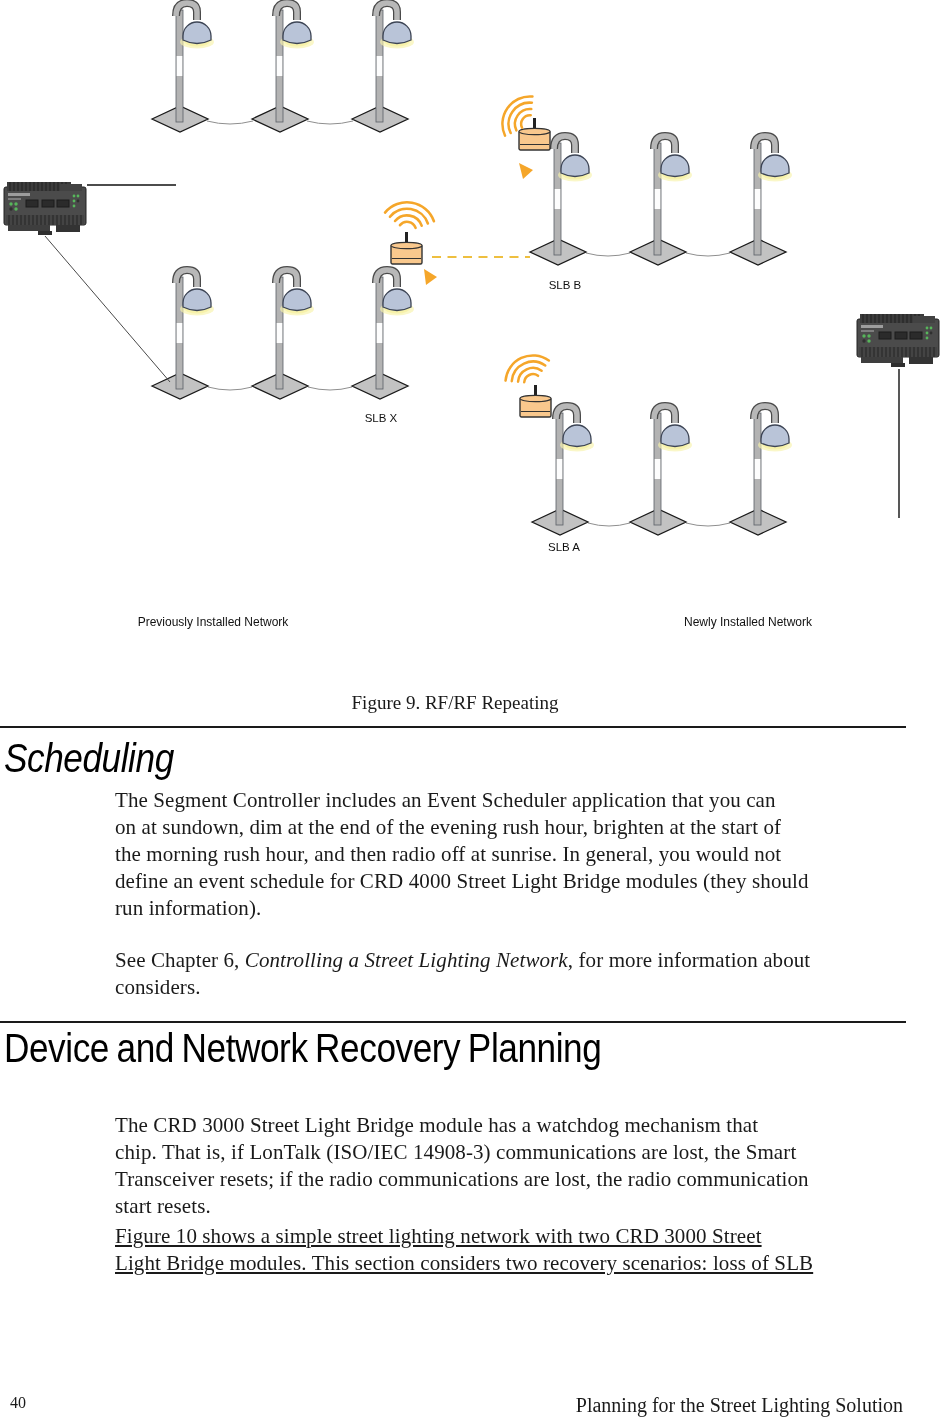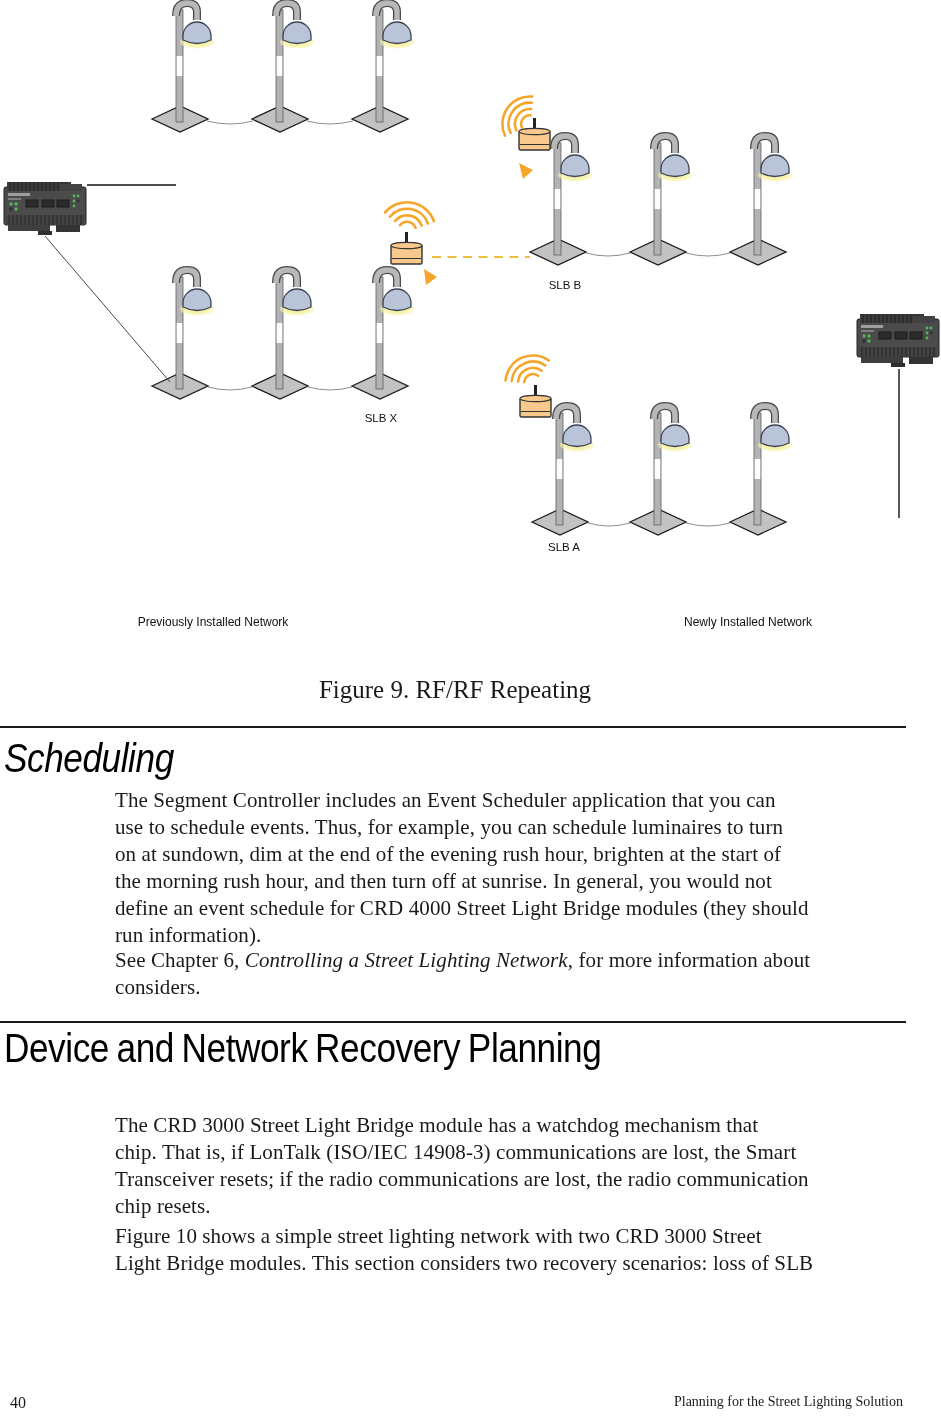--- a/index.html
+++ b/index.html
@@ -21,40 +21,40 @@
 
   .fig-label{font-family:"Liberation Sans", sans-serif;font-size:11.5px;fill:#111;}
   .net-label{font-family:"Liberation Sans", sans-serif;font-size:12px;fill:#111;}
   .wave{fill:none;stroke:var(--accent-orange);stroke-width:2;stroke-linecap:round;}
   .dashline{fill:none;stroke:var(--dash-yellow);stroke-width:2.2;stroke-dasharray:9 6.5;}
   .arrow{fill:var(--accent-orange);stroke:none;}
   .wire{fill:none;stroke:#8f8f8f;stroke-width:1;}
   .blackline{stroke:#111;stroke-width:1.4;fill:none;}
   .thinline{stroke:#4a4a4a;stroke-width:1;fill:none;}
 
-  .caption{position:absolute;left:0;top:676px;width:910px;text-align:center;
-           font-size:25px;}
+  .caption{position:absolute;left:0;top:692px;width:910px;text-align:center;
+           font-size:19px;}
   .rule{position:absolute;left:0;width:906px;height:1.6px;background:#1a1a1a;}
   .rule1{top:726px;}
   .rule2{top:1021px;}
   .h-sec{position:absolute;left:4px;font-family:"Liberation Sans", sans-serif;
          font-size:40px;letter-spacing:-0.5px;word-spacing:-2px;white-space:nowrap;
          transform:scaleX(0.88);transform-origin:left top;color:#000;}
   .h-italic{font-style:italic;}
   .h1pos{top:736px;}
   .h2pos{top:1026px;}
   .para{position:absolute;left:115px;width:800px;font-size:21px;line-height:27px;
         letter-spacing:0.1px;}
   .p1pos{top:787px;}
   .p2pos{top:947px;}
   .p3pos{top:1080px;margin-top:32px;}
-  .p4pos{top:1223px;}
+  .p4pos{top:1223px;text-decoration:underline;}
   .bodyline{height:27px;white-space:pre;}
   .footer-page{position:absolute;left:10px;top:1394px;font-size:16px;}
-  .footer-title{position:absolute;left:0;top:1394px;width:903px;text-align:right;font-size:14px;}
+  .footer-title{position:absolute;left:0;top:1394px;width:903px;text-align:right;font-size:20px;}
 </style>
 </head>
 <body>
 
 <div class="page">
 
   <svg class="figure-svg" viewBox="0 0 941 640" xmlns="http://www.w3.org/2000/svg">
     <defs>
       <g id="streetlight">
         <polygon points="0,119 28,106 56,119 28,132" fill="var(--base-gray)" stroke="#1a1a1a" stroke-width="1.3"></polygon>
@@ -173,40 +173,39 @@
     <text class="net-label" x="748" y="626" text-anchor="middle">Newly Installed Network</text>
   </svg>
 
   <div class="caption">Figure 9. RF/RF Repeating</div>
 
   <div class="rule rule1"></div>
   <div class="h-sec h-italic h1pos">Scheduling</div>
 
   <div class="para p1pos">
     <div class="bodyline">The Segment Controller includes an Event Scheduler application that you can</div>
-    <div class="bodyline">use to schedule events. Thus, for example, you can schedule luminaires to turn</div>
     <div class="bodyline">on at sundown, dim at the end of the evening rush hour, brighten at the start of</div>
-    <div class="bodyline">the morning rush hour, and then turn off at sunrise. In general, you would not</div>
+    <div class="bodyline">the morning rush hour, and then radio off at sunrise. In general, you would not</div>
     <div class="bodyline">define an event schedule for CRD 4000 Street Light Bridge modules (they should</div>
     <div class="bodyline">run information).</div>
   </div>
 
   <div class="para p2pos">
     <div class="bodyline"><span>See Chapter 6, </span><i>Controlling a Street Lighting Network</i><span>, for more information about</span></div>
     <div class="bodyline">considers.</div>
   </div>
 
   <div class="rule rule2"></div>
   <div class="h-sec h2pos">Device and Network Recovery Planning</div>
 
   <div class="para p3pos">
     <div class="bodyline">The CRD 3000 Street Light Bridge module has a watchdog mechanism that</div>
     <div class="bodyline">chip. That is, if LonTalk (ISO/IEC 14908-3) communications are lost, the Smart</div>
     <div class="bodyline">Transceiver resets; if the radio communications are lost, the radio communication</div>
-    <div class="bodyline">chip resets.</div>
+    <div class="bodyline">start resets.</div>
   </div>
 
   <div class="para p4pos">
     <div class="bodyline">Figure 10 shows a simple street lighting network with two CRD 3000 Street</div>
     <div class="bodyline">Light Bridge modules. This section considers two recovery scenarios: loss of SLB</div>
   </div>
 
   <div class="footer-page">40</div>
   <div class="footer-title">Planning for the Street Lighting Solution</div>
 

